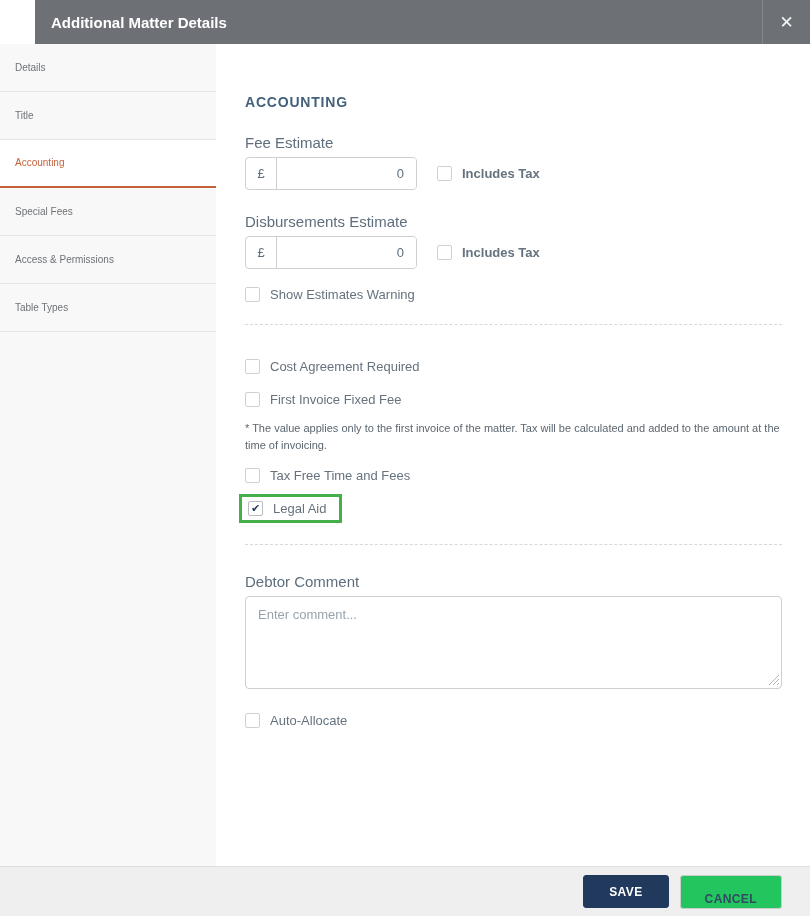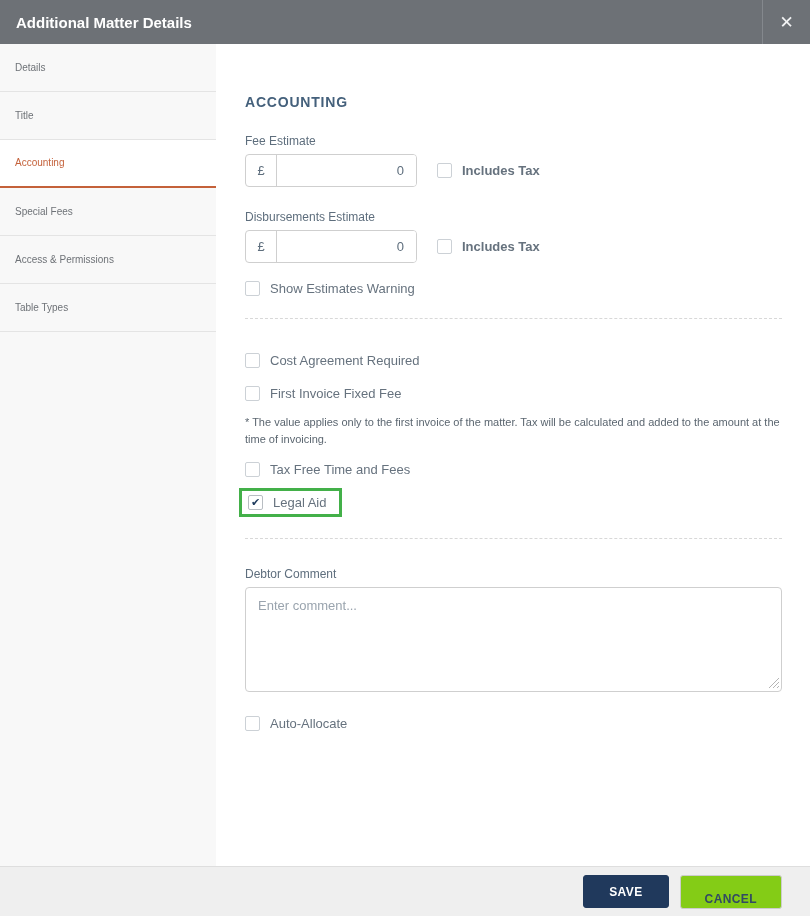--- a/index.html
+++ b/index.html
@@ -13,20 +13,21 @@
     overflow: hidden;
   }
 
   
   .modal-header {
     height: 44px;
     background: #6d7176;
     display: flex;
     align-items: center;
     flex-shrink: 0;
+    margin-left: 35px;
   }
   .modal-title {
     color: #ffffff;
     font-size: 15px;
     font-weight: 600;
     padding-left: 16px;
     flex: 1;
   }
   .modal-close {
     width: 48px;
@@ -72,21 +73,21 @@
   }
 
   .section-title {
     font-size: 14px;
     font-weight: 600;
     letter-spacing: 0.8px;
     color: #44607b;
   }
 
   .field-label {
-    font-size: 12px;
+    font-size: 15px;
     color: #5e6e7d;
     display: block;
   }
   .mt24 { margin-top: 24px; }
   .mt23 { margin-top: 23px; }
   .mt28 { margin-top: 28px; }
 
   .input-row {
     margin-top: 6px;
     display: flex;
@@ -171,21 +172,21 @@
     margin-top: 11px;
     margin-left: -6px;
     border: 3px solid #43b049;
     padding: 4px 12px 4px 6px;
     background: #fff;
   }
 
   .comment-area {
     margin-top: 6px;
     width: 537px;
-    height: 105px;
+    height: 93px;
     border: 1px solid #cfcfcf;
     border-radius: 4px;
     resize: none;
     padding: 10px 12px;
     font-family: "Liberation Sans", sans-serif;
     font-size: 13px;
     color: #5e6e7d;
     outline: none;
     position: relative;
     display: block;
@@ -224,21 +225,21 @@
     font-family: "Liberation Sans", sans-serif;
   }
   .btn-save {
     background: #20395c;
     color: #ffffff;
     border: 1px solid #20395c;
     padding: 0 25px;
     margin-right: 11px;
   }
   .btn-cancel {
-    background: #84cc16;
+    background: #22c55e;
     color: #324a63;
     border: 1px solid #cccccc;
     padding: 16px 24px;
     font-weight: 600;
   }
 </style>
 </head>
 <body>
 
 <div class="modal-header">

